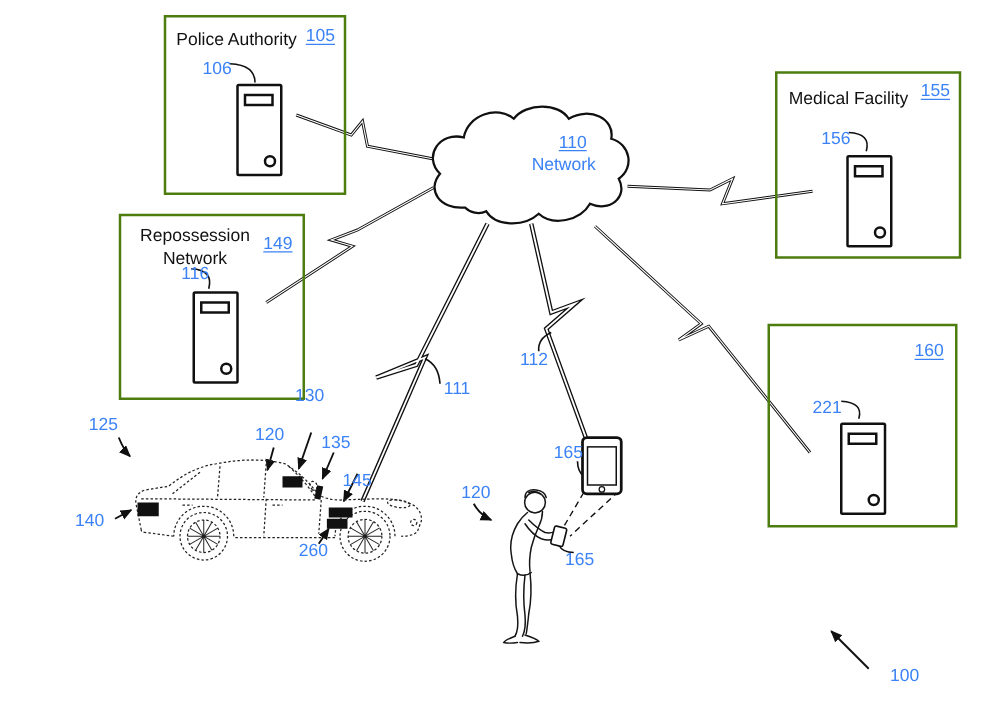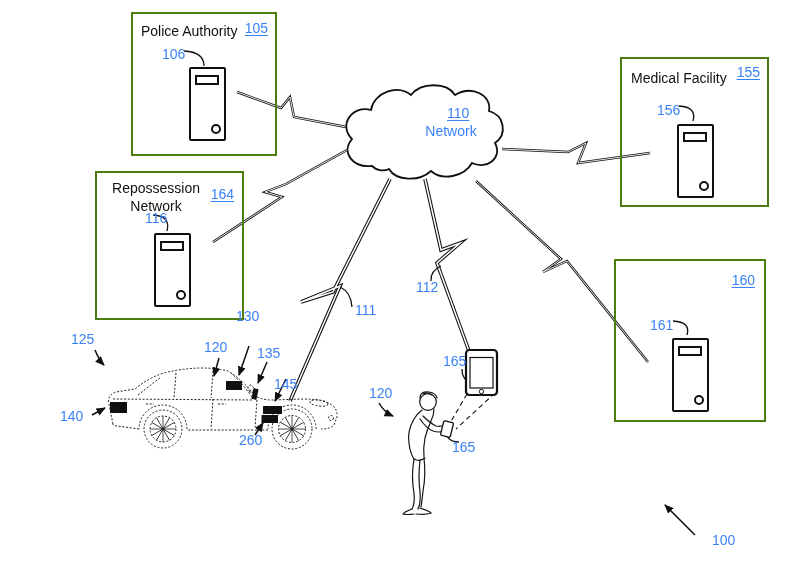--- a/index.html
+++ b/index.html
@@ -165,41 +165,41 @@
     <div class="ref uref" style="right:7px;top:6px;">105</div>
     <div class="ref" style="left:29px;top:32px;">106</div>
     <div class="server" style="left:56px;top:53px;">
       <div class="slot"></div>
       <div class="led"></div>
     </div>
   </div>
 
   <div class="ebox" style="left:95px;top:171px;width:145px;height:145px;">
     <div class="btitle center" style="left:6px;top:6px;width:106px;">Repossession Network</div>
-    <div class="ref uref" style="right:8px;top:13px;">164</div>
+    <div class="ref uref" style="right:8px;top:13px;">149</div>
     <div class="ref" style="left:48px;top:37px;">116</div>
     <div class="server" style="left:57px;top:60px;">
       <div class="slot"></div>
       <div class="led"></div>
     </div>
   </div>
 
   <div class="ebox" style="left:620px;top:57px;width:145px;height:146px;">
     <div class="btitle" style="left:9px;top:10px;">Medical Facility</div>
     <div class="ref uref" style="right:7px;top:5px;">155</div>
     <div class="ref" style="left:35px;top:43px;">156</div>
     <div class="server" style="left:55px;top:65px;">
       <div class="slot"></div>
       <div class="led"></div>
     </div>
   </div>
 
   <div class="ebox" style="left:614px;top:259px;width:148px;height:159px;">
     <div class="ref uref" style="right:9px;top:11px;">160</div>
-    <div class="ref" style="left:34px;top:56px;">161</div>
+    <div class="ref" style="left:34px;top:56px;">221</div>
     <div class="server" style="left:56px;top:77px;">
       <div class="slot"></div>
       <div class="led"></div>
     </div>
   </div>
 
   <div class="ref" style="left:396px;top:123px;width:56px;text-align:center;margin-left:27px;">Network</div>
   <div class="ref uref" style="left:447px;top:105px;">110</div>
 
   <div class="ref" style="left:355px;top:302px;">111</div>

